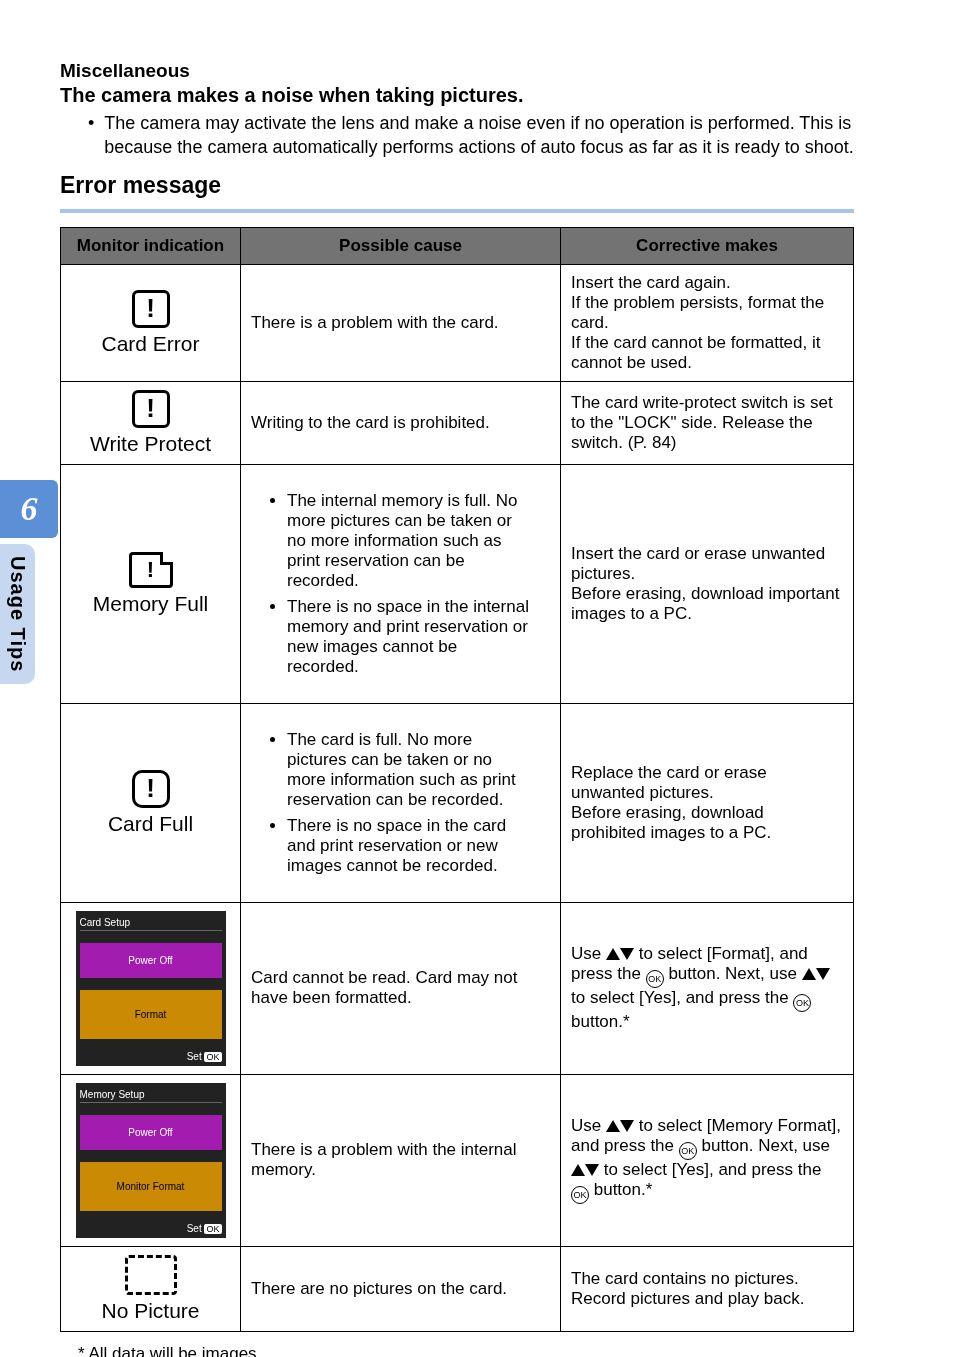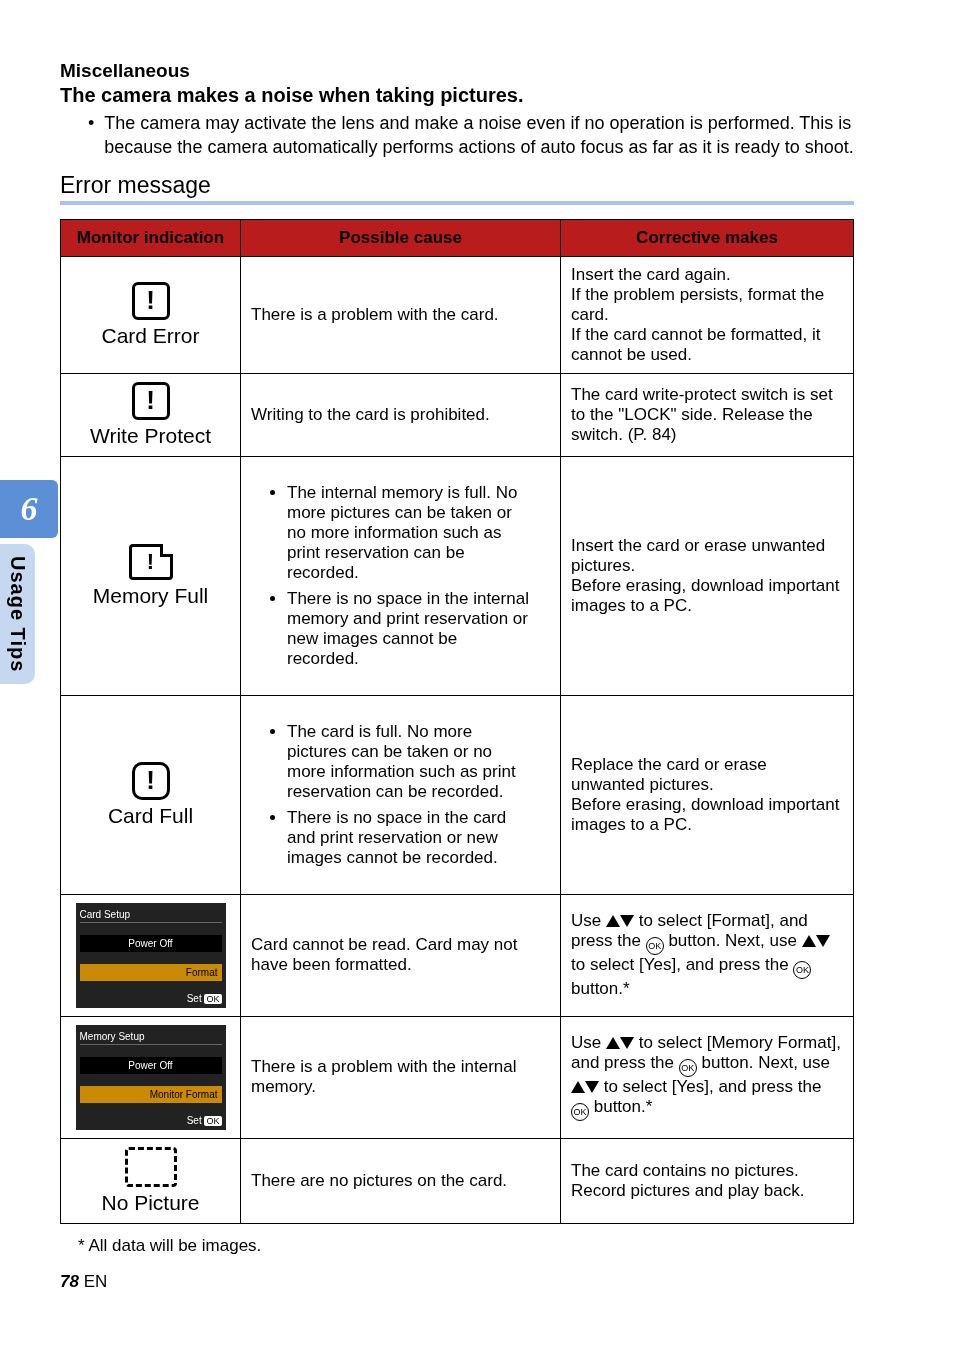--- a/index.html
+++ b/index.html
@@ -24,39 +24,39 @@
   }
   .bullet-row {
     display: flex;
     margin-left: 28px;
     font-size: 18px;
     line-height: 1.35;
     margin-bottom: 12px;
   }
   .bullet-dot { margin-right: 10px; }
   .err-title {
-    font-weight: normal;
+    font-weight: bold;
     font-size: 23px;
     border-bottom: 4px solid #a9c4e8;
-    padding-bottom: 2px;
+    padding-bottom: 10px;
     margin-bottom: 14px;
     margin-top: 10px;
   }
   table.err {
     border-collapse: collapse;
     width: 100%;
     font-size: 17px;
   }
   table.err th, table.err td {
     border: 1px solid #000;
     padding: 8px 10px;
     vertical-align: middle;
   }
   table.err th {
-    background: #b91c1c;
+    background: #737373;
     font-weight: bold;
     text-align: center;
   }
   table.err td.col-mon { width: 180px; text-align: center; }
   table.err td.col-cause { width: 320px; }
   .mon-wrap { display:flex; flex-direction:column; align-items:center; gap:4px; }
   .mon-label { font-size: 21px; }
   .icon-box {
     width: 38px; height: 38px; border: 3px solid #000; border-radius: 6px;
     display:flex; align-items:center; justify-content:center;
@@ -72,22 +72,22 @@
     content:""; position:absolute; top:-3px; right:-3px;
     width:10px; height:10px; background:#fff;
     border-left:3px solid #000; border-bottom:3px solid #000;
   }
   .screen {
     width: 150px; background:#222; color:#fff; padding:6px 4px 4px 4px;
     font-size:10px; display:flex; flex-direction:column; gap:12px;
     margin: 0 auto;
   }
   .screen .hdr { display:flex; justify-content:space-between; border-bottom:1px solid #666; padding-bottom:2px;}
-  .screen .row-dark { background:#000000; padding:3px 4px;}
-  .screen .row-sel { background:#ca8a04; color:#000; padding:3px 4px;text-align:right;}
+  .screen .row-dark { background:#a21caf; padding:12px 4px;}
+  .screen .row-sel { background:#ca8a04; color:#000; padding:19px 4px;}
   .screen .foot { text-align:right; }
   .screen .foot .pill { background:#fff; color:#000; padding:0 2px; border-radius:2px; font-size:9px;}
   .dotted-box {
     width:52px; height:40px; border:3px dashed #000; border-radius:4px;
   }
   ul.inner {
     list-style: disc; margin:18px; padding-left:18px;
   }
   ul.inner li { margin-bottom:6px; }
   .ok-circ {
@@ -206,21 +206,21 @@
           <div class="mon-label">Card Full</div>
         </div>
       </td>
       <td class="col-cause">
         <ul class="inner">
           <li>The card is full. No more pictures can be taken or no more information such as print reservation can be recorded.</li>
           <li>There is no space in the card and print reservation or new images cannot be recorded.</li>
         </ul>
       </td>
       <td style="white-space:pre-line">Replace the card or erase unwanted pictures.
-Before erasing, download important images to a PC.</td>
+Before erasing, download prohibited images to a PC.</td>
     </tr>
 
     <tr>
       <td class="col-mon">
         <div class="screen">
           <div class="hdr">
               <span>Card Setup</span>
             </div>
           <div class="row-dark">Power Off</div>
           <div class="row-sel">Format</div>

